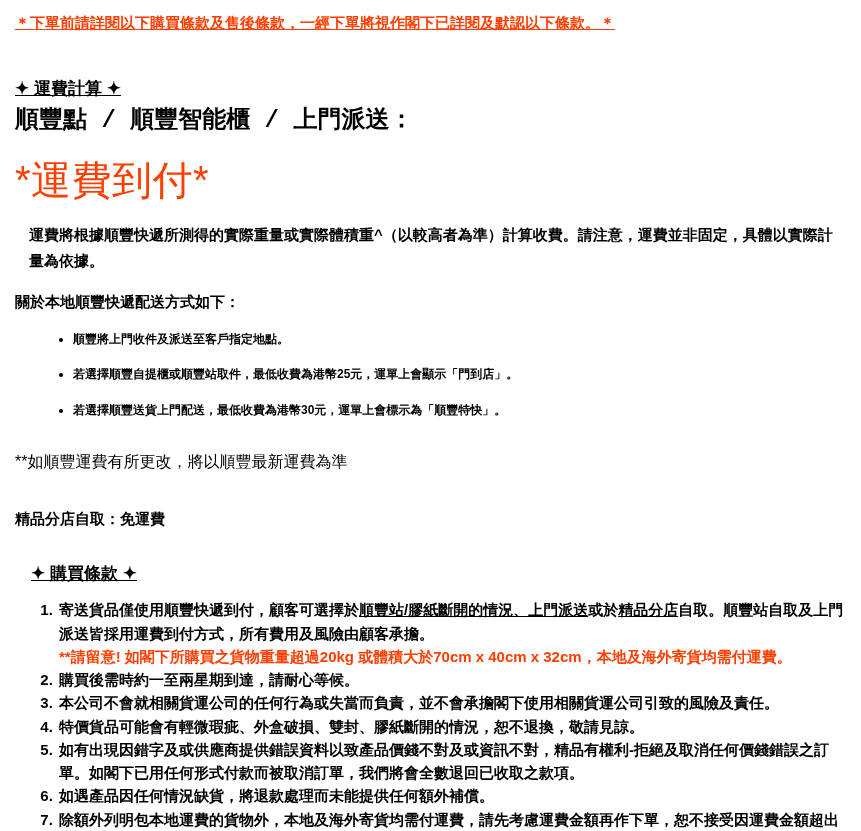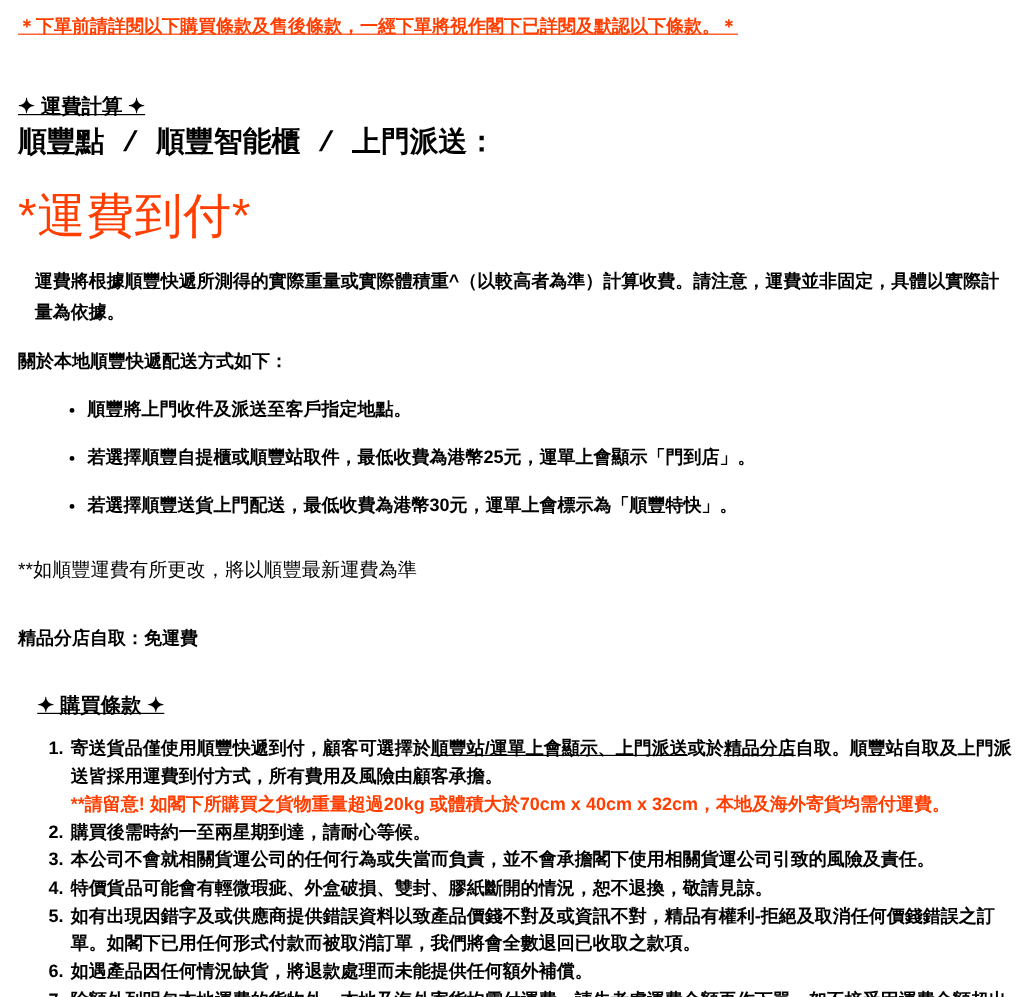--- a/index.html
+++ b/index.html
@@ -60,21 +60,21 @@
     margin: 17px 0 0 0;
     font-size: 15px;
     font-weight: bold;
     line-height: 1.55;
   }
   ul.methods {
     margin: 15px 0 0 0;
     padding: 0 0 0 58px;
   }
   ul.methods li {
-    font-size: 15px;
+    font-size: 12px;
     font-weight: bold;
     line-height: 1.55;
     margin: 16px 0 17px 0;
   }
   .fee-change-note {
     margin: 31px 0 0 0;
     font-size: 16px;
     font-weight: normal;
     line-height: 1.55;
   }
@@ -131,21 +131,21 @@
   </ul>
 
   <p class="fee-change-note">**如順豐運費有所更改，將以順豐最新運費為準</p>
 
   <p class="store-pickup">精品分店自取：免運費</p>
 
   <h3 class="terms-heading">✦ 購買條款 ✦</h3>
 
   <ol class="terms-list">
     <li>
-      <span>寄送貨品僅使用順豐快遞到付，顧客可選擇於</span><span class="u">順豐站/運單上會顯示、上門派送</span><span>或於</span><span class="u">精品分店</span><span>自取。順豐站自取及上門派送皆採用運費到付方式，所有費用及風險由顧客承擔。</span>
+      <span>寄送貨品僅使用順豐快遞到付，顧客可選擇於</span><span class="u">順豐站/膠紙斷開的情況、上門派送</span><span>或於</span><span class="u">精品分店</span><span>自取。順豐站自取及上門派送皆採用運費到付方式，所有費用及風險由顧客承擔。</span>
       <span class="warning">**請留意! 如閣下所購買之貨物重量超過20kg 或體積大於70cm x 40cm x 32cm，本地及海外寄貨均需付運費。</span>
     </li>
     <li>購買後需時約一至兩星期到達，請耐心等候。</li>
     <li>本公司不會就相關貨運公司的任何行為或失當而負責，並不會承擔閣下使用相關貨運公司引致的風險及責任。</li>
     <li>特價貨品可能會有輕微瑕疵、外盒破損、雙封、膠紙斷開的情況，恕不退換，敬請見諒。</li>
     <li>如有出現因錯字及或供應商提供錯誤資料以致產品價錢不對及或資訊不對，精品有權利-拒絕及取消任何價錢錯誤之訂單。如閣下已用任何形式付款而被取消訂單，我們將會全數退回已收取之款項。</li>
     <li>如遇產品因任何情況缺貨，將退款處理而未能提供任何額外補償。</li>
     <li>除額外列明包本地運費的貨物外，本地及海外寄貨均需付運費，請先考慮運費金額再作下單，恕不接受因運費金額超出預期作為退款理由。</li>
 
   </ol>

